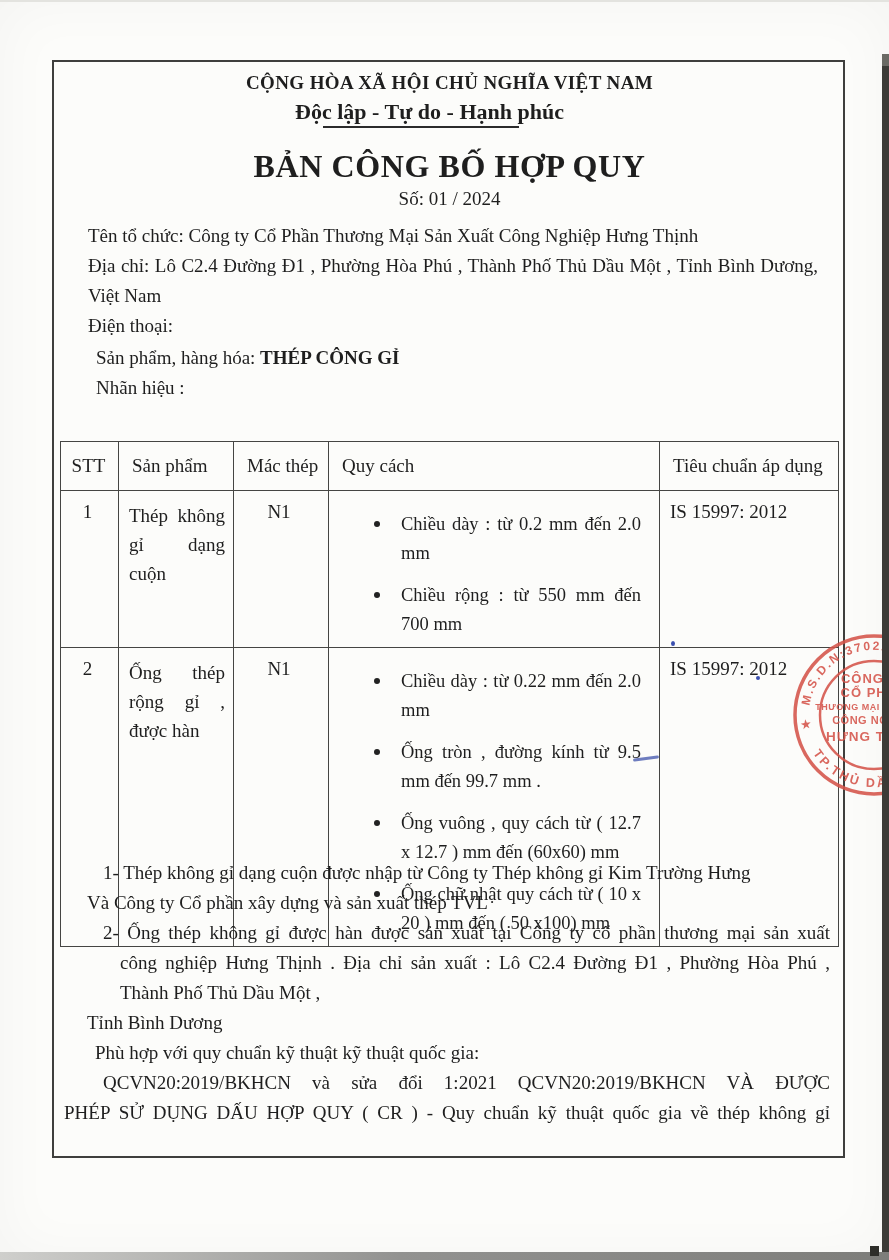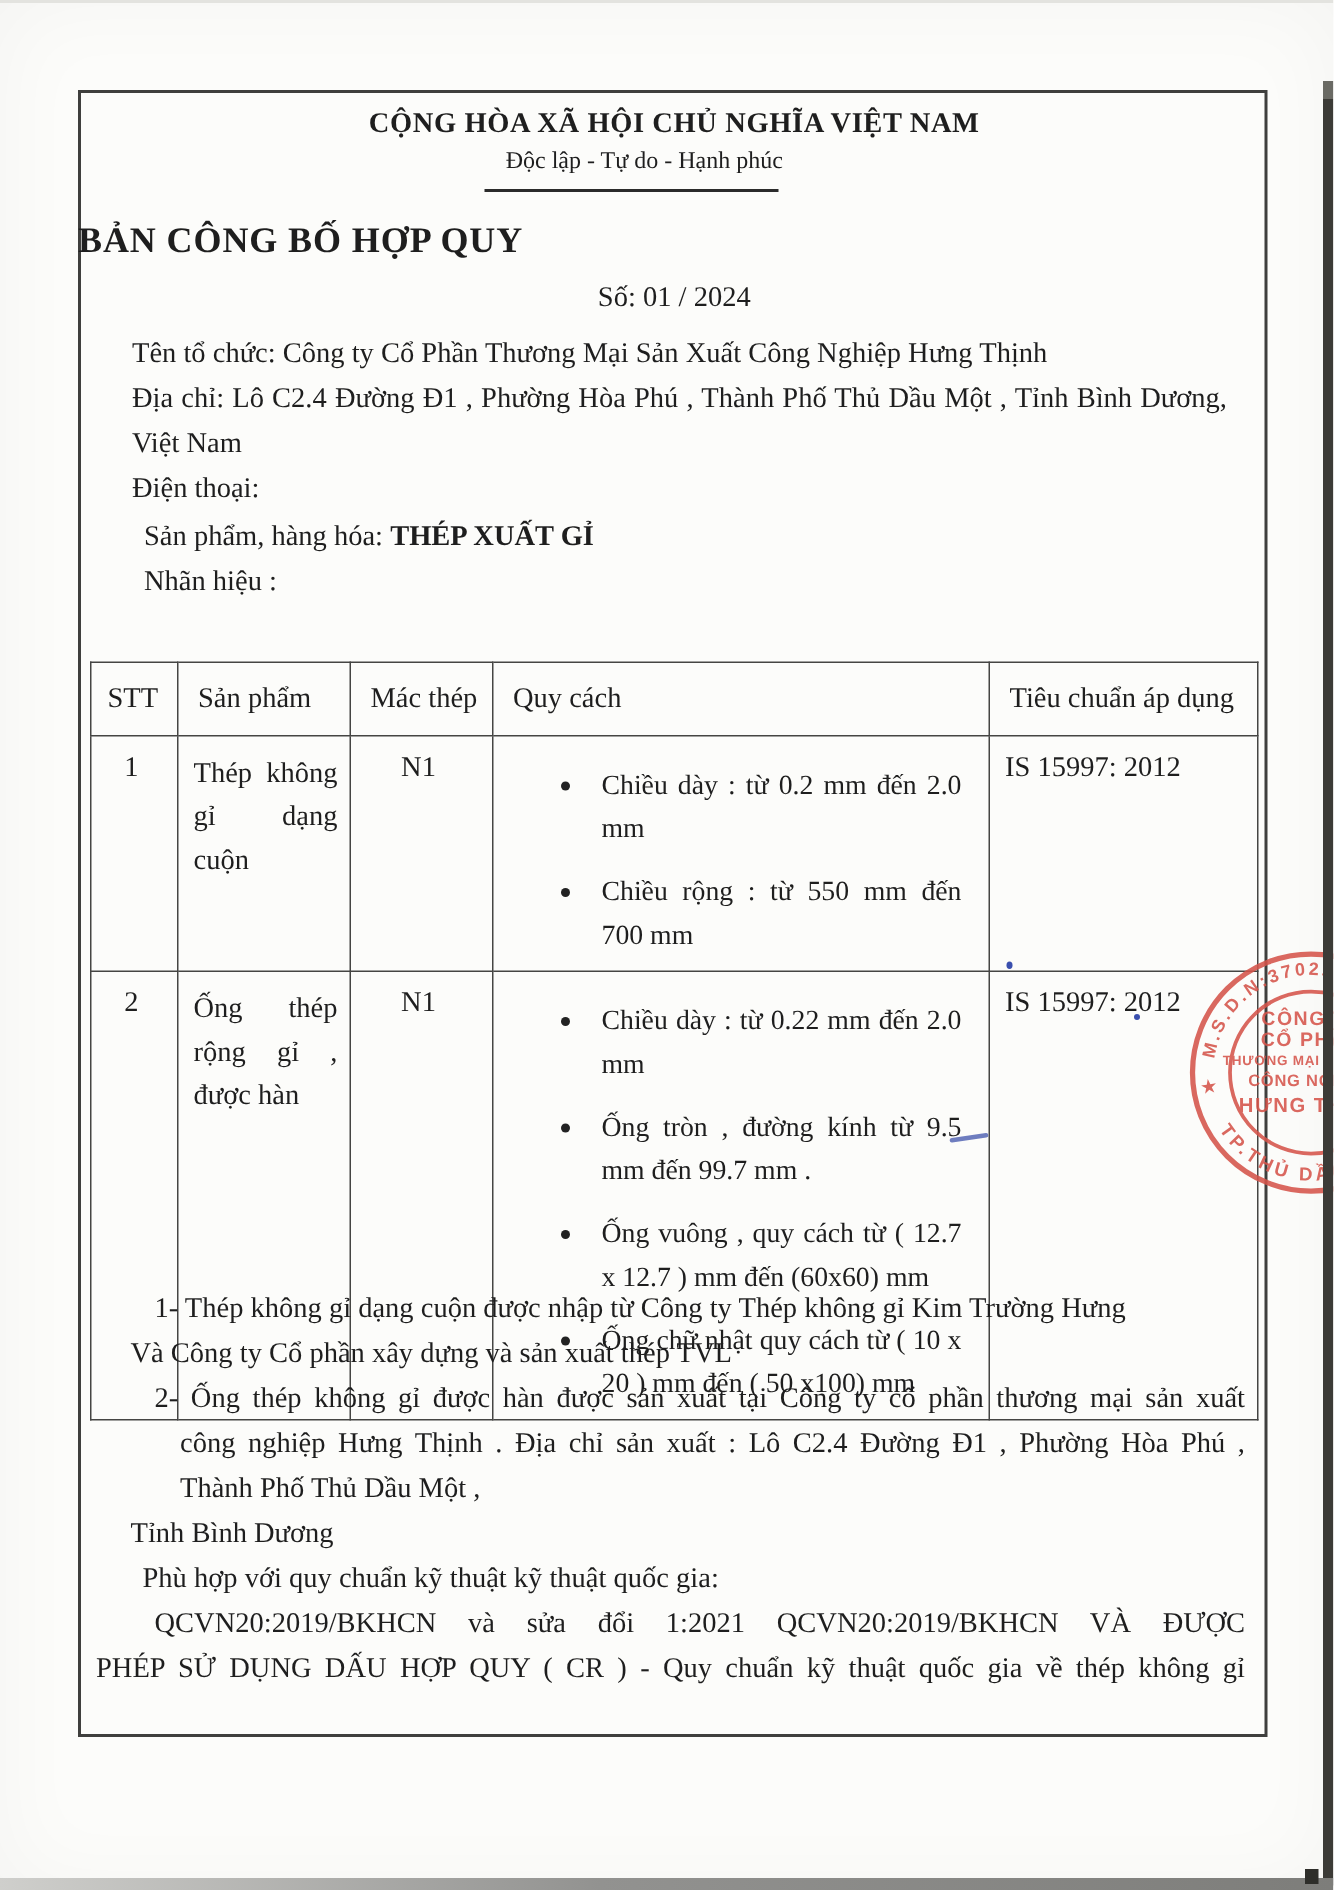--- a/index.html
+++ b/index.html
@@ -18,24 +18,24 @@
   #bottom-edge-strip{left:0;top:1252px;width:889px;height:8px;
     background:linear-gradient(to right,#cfcfcc,#929290 45%,#7d7d7a);}
   #bottom-right-nub{left:870px;top:1246px;width:9px;height:10px;background:#2e2e2a;}
   
   #page-border{left:52px;top:60px;width:793px;height:1098px;
     border:2px solid #3f3f3d;box-sizing:border-box;}
   
   #national-title{left:52px;top:72px;width:795px;text-align:center;
     font-size:19px;font-weight:bold;letter-spacing:.4px;}
   #motto{left:52px;top:99px;width:795px;text-align:center;
-    font-size:16px;font-weight:normal;transform:translateX(-20px);}
+    font-size:22px;font-weight:bold;transform:translateX(-20px);}
   #motto-underline{left:323px;top:126px;width:196px;height:2px;background:#2b2b2b;}
-  #doc-title{left:52px;top:148px;width:795px;text-align:left;
-    font-size:24px;font-weight:bold;letter-spacing:.6px;}
+  #doc-title{left:52px;top:148px;width:795px;text-align:center;
+    font-size:32px;font-weight:bold;letter-spacing:.6px;}
   #doc-number{left:52px;top:188px;width:795px;text-align:center;font-size:19px;}
   
   #info-block{left:88px;top:221px;width:730px;font-size:19px;line-height:30px;}
   .indent8{padding-left:8px;}
   #info-address{text-align:justify;}
   #info-product{margin-top:2px;}
   .bold{font-weight:bold;}
   
   #spec-table{left:60px;top:441px;width:778px;border-collapse:collapse;
     table-layout:fixed;font-size:19px;}
@@ -79,21 +79,21 @@
   <div class="abs" id="motto">Độc lập - Tự do - Hạnh phúc</div>
   <div class="abs" id="motto-underline"></div>
   <div class="abs" id="doc-title">BẢN CÔNG BỐ HỢP QUY</div>
   <div class="abs" id="doc-number">Số: 01 / 2024</div>
 
   <div class="abs" id="info-block">
     <div class="nline">Tên tổ chức: Công ty Cổ Phần Thương Mại Sản Xuất Công Nghiệp Hưng Thịnh</div>
     <div id="info-address">Địa chỉ: Lô C2.4 Đường Đ1 , Phường Hòa Phú , Thành Phố Thủ Dầu Một , Tỉnh Bình Dương, Việt Nam</div>
     <div class="nline">Điện thoại:</div>
     <div class="nline indent8" id="info-product">
-      <span>Sản phẩm, hàng hóa: </span><span class="bold">THÉP XUẤT GỈ</span>
+      <span>Sản phẩm, hàng hóa: </span><span class="bold">THÉP CÔNG GỈ</span>
     </div>
     <div class="nline indent8">Nhãn hiệu :</div>
   </div>
 
   <table class="abs" id="spec-table">
     <colgroup>
       <col style="width:58px">
         <col style="width:115px">
         <col style="width:95px">
       <col style="width:331px">

